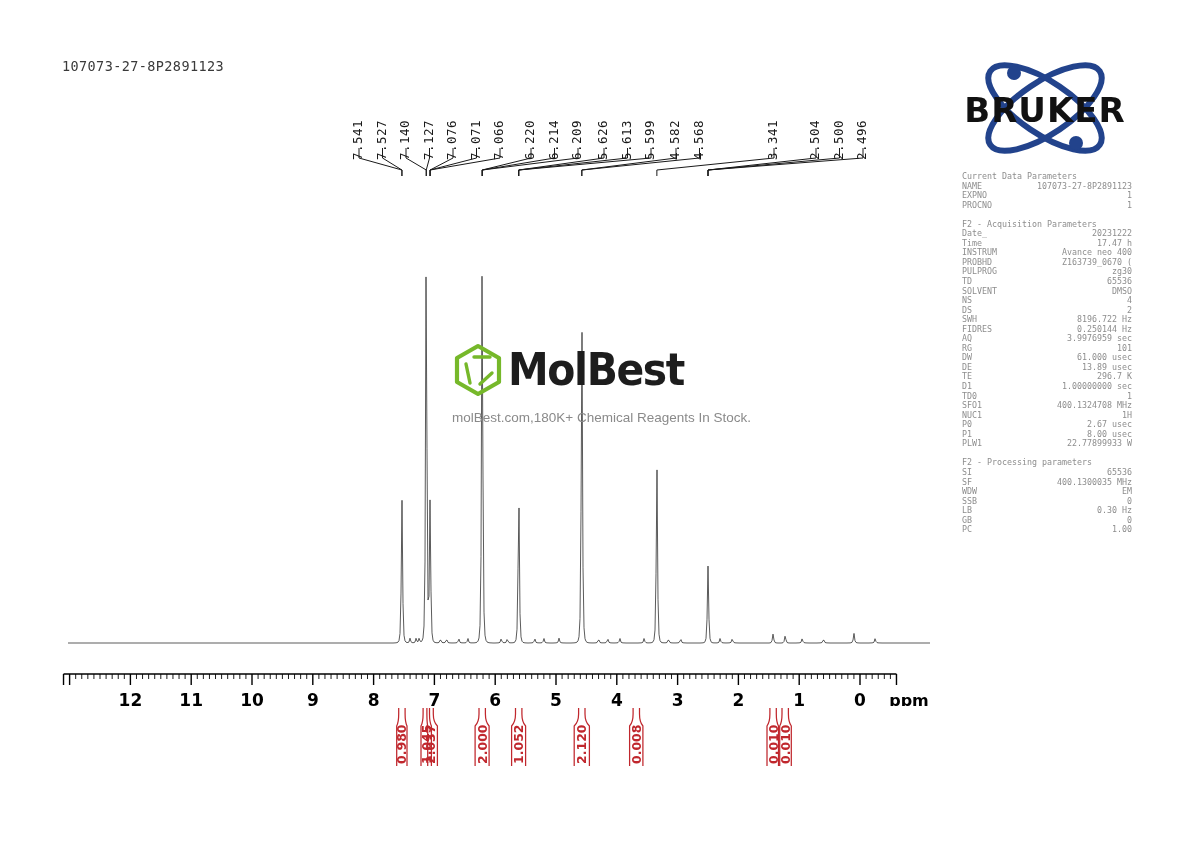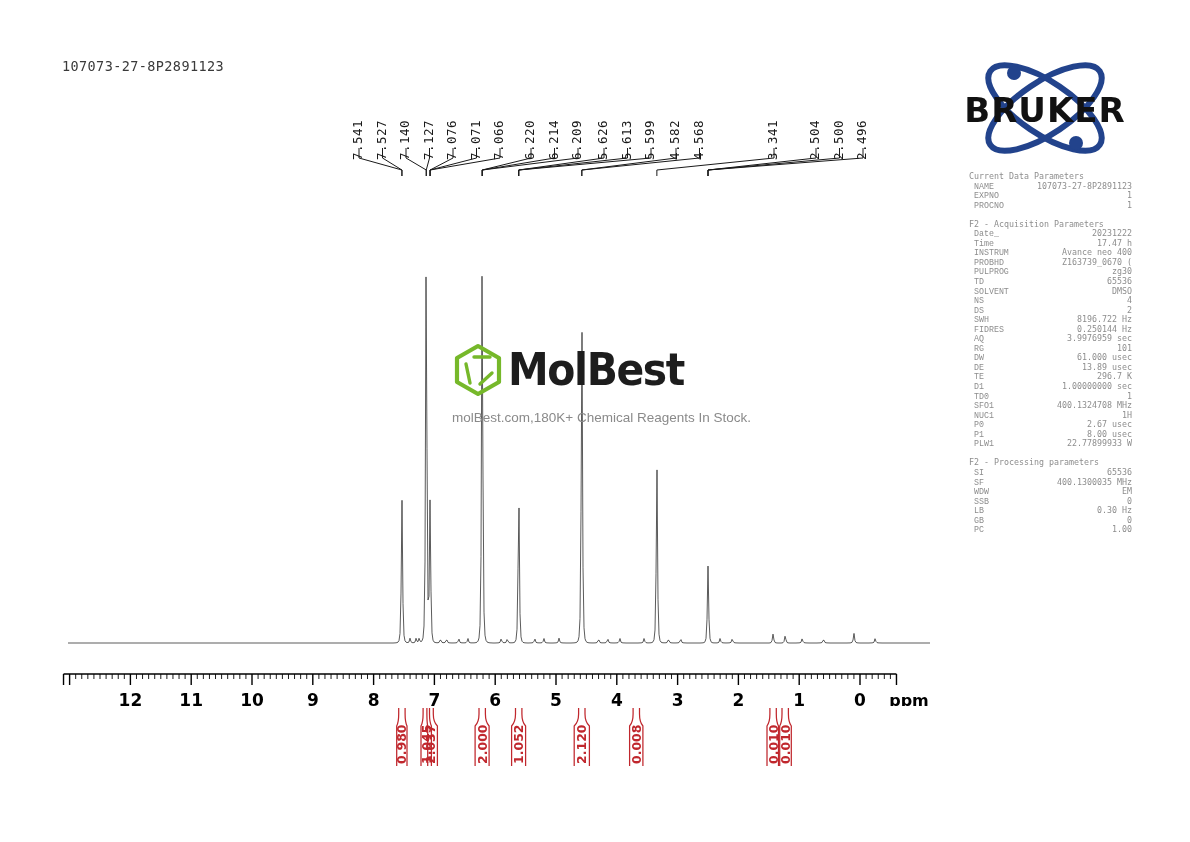--- a/index.html
+++ b/index.html
@@ -141,23 +141,23 @@
     position: absolute;
     left: 962px;
     top: 172px;
     width: 170px;
     font-family: "DejaVu Sans Mono", monospace;
     font-size: 8.3px;
     line-height: 9.55px;
     color: #8d8d8d;
     white-space: pre;
   }
-  .p-head { color: #8d8d8d; margin-left: 7px; }
+  .p-head { color: #8d8d8d; }
   .p-row { display: block; height: 9.55px; position: relative; }
-  .p-key { position: absolute; left: 12px; font-family: Liberation Mono, monospace; }
+  .p-key { position: absolute; left: 0; }
   .p-val { position: absolute; right: 0; text-align: right; }
   .p-gap { display: block; height: 9.55px; }
 </style>
 </head>
 <body>
 
 <div id="root">
 
   <div class="sample-id">107073-27-8P2891123</div>
 

